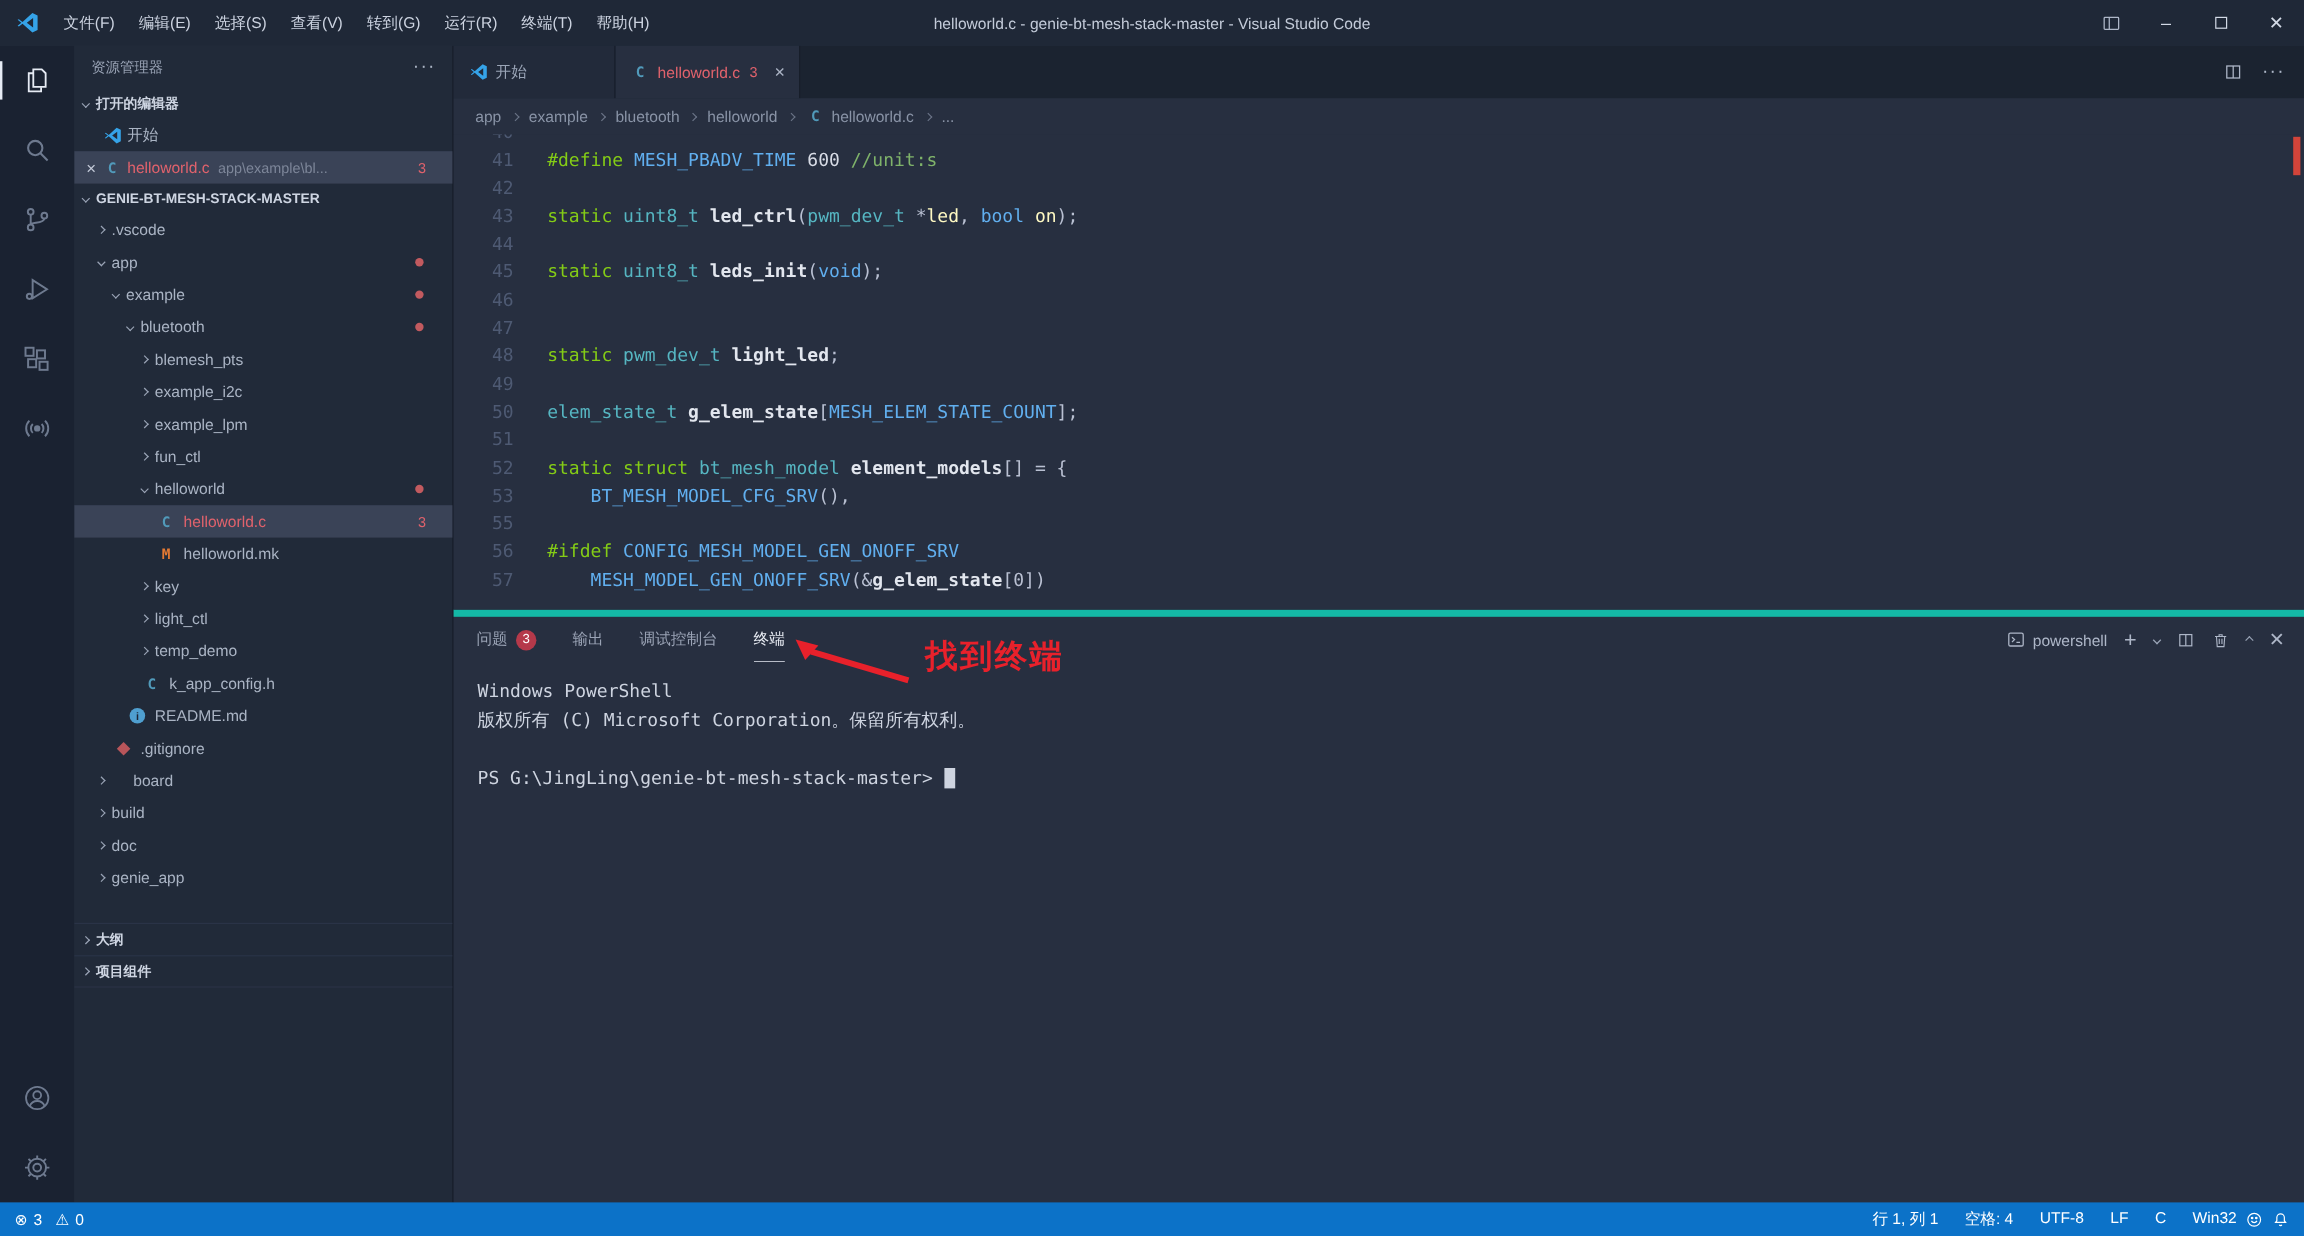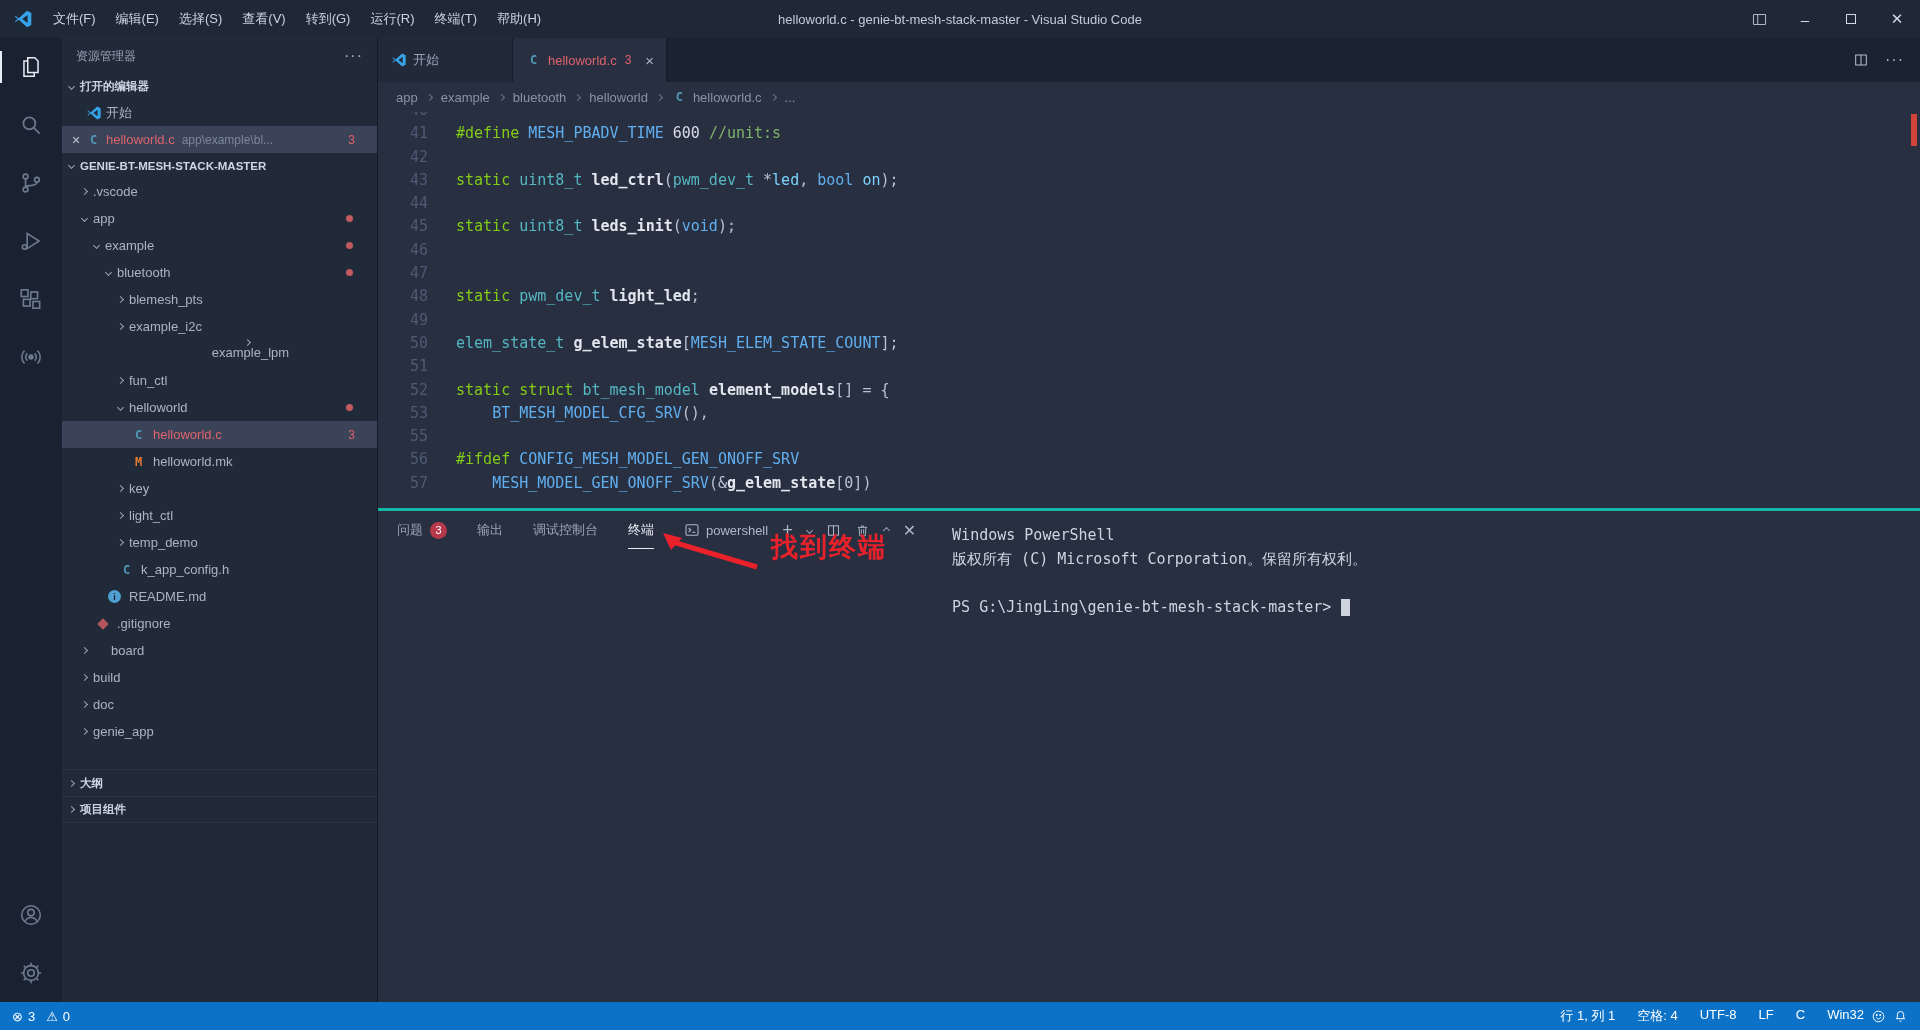--- a/index.html
+++ b/index.html
@@ -70,29 +70,29 @@
 
   .code-area{flex:1;position:relative;overflow:hidden;background:#272f40}
   .code-scroll{margin-top:-13px;font-family:"DejaVu Sans Mono",monospace;font-size:15px;line-height:23.3px}
   .cl{height:23.3px;display:flex}
   .ln{width:50px;text-align:right;color:#4e5a73;flex:none}
   .lc{margin-left:28px;white-space:pre}
   .tk-kw{color:#84cc16}
   .tk-mac{color:#61afef}
   .tk-typ{color:#56b6c2}
   .tk-id{color:#e2e6ee;font-weight:600}
-  .tk-par{color:#7dd3fc}
+  .tk-par{color:#fef9c3}
   .tk-com{color:#7fb36a}
   .tk-num{color:#d8dce6}
   .tk-pl{color:#b9c0d2}
   .overview-ruler{position:absolute;top:0;right:0;width:13px;height:100%}
   .err-mark{position:absolute;top:2px;right:3px;width:6px;height:32px;background:#d2443a}
 
   
-  .panel{height:494px;border-top:3px solid #14b8a6;display:flex;flex-direction:row;background:#272f40;flex:none}
+  .panel{height:494px;border-top:6px solid #14b8a6;display:flex;flex-direction:column;background:#272f40;flex:none}
   .panel-head{height:38px;display:flex;align-items:center;padding:0 16px 0 19px;flex:none}
   .ptab{margin-right:30px;color:#9aa3b5;font-size:13px;display:flex;gap:7px;align-items:center;height:100%;cursor:pointer}
   .ptab.active{color:#e8ecf3;box-shadow:inset 0 -1px 0 #e8ecf3}
   .pbadge{background:#b5394a;color:#fff;border-radius:50%;min-width:17px;height:17px;font-size:11px;display:inline-flex;align-items:center;justify-content:center}
   .panel-actions{margin-left:auto;display:flex;align-items:center;gap:14px;color:#aeb7c8;font-size:13px}
   .shell-pick{display:flex;align-items:center;gap:6px}
   .pa-plus{font-size:18px;line-height:1}
   .pa-x{font-size:16px}
   .chev.up{transform:rotate(225deg)}
   .term{padding:12px 0 0 20px;font-family:"DejaVu Sans Mono",monospace;font-size:15px;line-height:24px;color:#ced4e0;flex:1}
@@ -264,21 +264,21 @@
             <i class="tdot"></i>
           </div>
           <div class="trow" style="padding-left: 56px;">
             <i class="chev right"></i>
             <span class="tlabel">blemesh_pts</span>
           </div>
           <div class="trow" style="padding-left: 56px;">
             <i class="chev right"></i>
             <span class="tlabel">example_i2c</span>
           </div>
-          <div class="trow" style="padding-left: 56px; flex-direction: column;">
+          <div class="trow" style="padding-left: 56px;">
             <i class="chev right"></i>
             <span class="tlabel">example_lpm</span>
           </div>
           <div class="trow" style="padding-left: 56px;">
             <i class="chev right"></i>
             <span class="tlabel">fun_ctl</span>
           </div>
           <div class="trow" style="padding-left: 56px;">
             <i class="chev down"></i>
             <span class="tlabel">helloworld</span>

